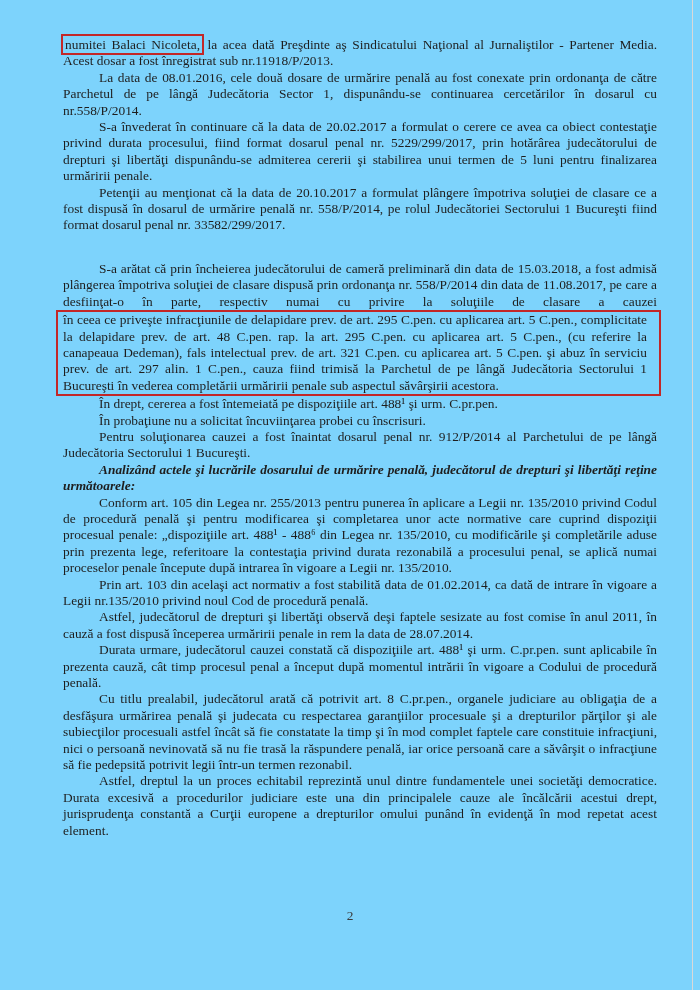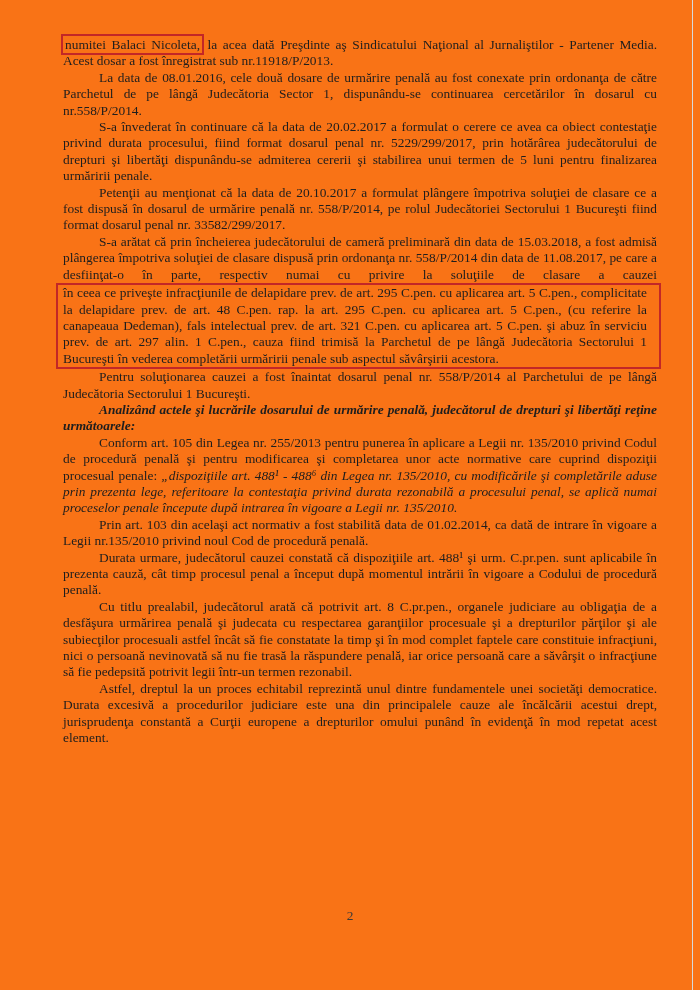--- a/index.html
+++ b/index.html
@@ -1,38 +1,38 @@
 <!DOCTYPE html>
 <html style="--annotation-red: #c32727;"><head>
 <meta charset="utf-8">
 <style>
   html, body { margin: 0; padding: 0; background: #e9e9e9; }
   .page {
     position: relative;
     width: 700px;
     height: 990px;
     margin: 0 auto;
-    background: #f97316;
+    background: #7dd3fc;
     overflow: hidden;
     font-family: "Liberation Serif", "DejaVu Serif", serif;
     color: #1e1e1e;
   }
   .doc-body {
     position: absolute;
     top: 37px;
     left: 63px;
     width: 594px;
     font-size: 13.4px;
     line-height: 16.4px;
     text-align: justify;
   }
   .para { margin: 0; }
   .para.indent { text-indent: 36px; }
-  .para.fj { text-align-last: justify; }
-  .it { font-style: italic; }
+  .para.fj { text-align-last: justify; margin-top: 27px; }
+  .it { }
   .bi { font-style: italic; font-weight: bold; }
   .boxed-inline {
     border: 2px solid var(--annotation-red, #c32727);
     padding: 1px 2px;
     margin: -1px -2px;
   }
   .boxed-block {
     border: 2px solid var(--annotation-red, #c32727);
     margin-left: -7px;
     margin-right: -4px;
@@ -60,23 +60,26 @@
 <body>
 
 <div class="page">
   <div class="doc-body" id="doc-body">
       <p class="para"><span class="boxed-inline">numitei Balaci Nicoleta,</span><span> la acea dată Preşdinte aş Sindicatului Naţional al Jurnaliştilor - Partener Media. Acest dosar a  fost înregistrat sub nr.11918/P/2013.</span></p>
       <p class="para indent"><span>La data de 08.01.2016, cele două dosare de urmărire penală au fost conexate prin ordonanţa de către Parchetul de pe lângă Judecătoria Sector 1, dispunându-se continuarea cercetărilor în dosarul cu nr.558/P/2014.</span></p>
       <p class="para indent"><span>S-a învederat în continuare că la data de 20.02.2017 a formulat o cerere ce avea ca obiect contestaţie privind durata procesului, fiind format dosarul penal nr. 5229/299/2017, prin hotărârea judecătorului de drepturi şi libertăţi dispunându-se admiterea cererii şi stabilirea unui termen de 5 luni pentru finalizarea urmăririi penale.</span></p>
       <p class="para indent"><span>Petenţii au menţionat că la data de 20.10.2017 a formulat plângere împotriva soluţiei de clasare ce a fost dispusă în dosarul de urmărire penală nr. 558/P/2014, pe rolul Judecătoriei Sectorului 1 Bucureşti fiind format dosarul penal nr. 33582/299/2017.</span></p>
       <p class="para indent fj"><span>S-a arătat că prin încheierea judecătorului de cameră preliminară din data de 15.03.2018, a fost admisă plângerea împotriva soluţiei de clasare dispusă prin  ordonanţa nr. 558/P/2014 din data de 11.08.2017, pe care a desfiinţat-o în parte, respectiv numai cu privire la soluţiile de clasare a cauzei</span></p>
       <p class="para boxed-block"><span>în ceea ce priveşte infracţiunile de delapidare prev. de art. 295 C.pen. cu aplicarea art. 5 C.pen., complicitate la delapidare prev. de art. 48 C.pen. rap. la art. 295 C.pen. cu aplicarea art. 5 C.pen., (cu referire la canapeaua Dedeman),  fals intelectual prev. de art. 321 C.pen. cu aplicarea art. 5 C.pen. şi abuz în serviciu prev. de art. 297 alin. 1 C.pen., cauza fiind trimisă la Parchetul de pe lângă Judecătoria Sectorului 1 Bucureşti în vederea completării urmăririi penale sub aspectul săvârşirii acestora.</span></p>
-      <p class="para indent"><span>Pentru soluţionarea cauzei a fost înaintat dosarul penal nr. 558/P/2014  al Parchetului de pe lângă Judecătoria Sectorului 1 Bucureşti.</span></p>
+      <p class="para indent"><span>În drept, cererea a fost întemeiată pe dispoziţiile art. 488¹ şi urm. C.pr.pen.</span></p>
+      <p class="para indent"><span>În probaţiune nu a solicitat încuviinţarea probei cu înscrisuri.</span></p>
+      <p class="para indent"><span>Pentru soluţionarea cauzei a fost înaintat dosarul penal nr. 912/P/2014  al Parchetului de pe lângă Judecătoria Sectorului 1 Bucureşti.</span></p>
       <p class="para indent"><span class="bi">Analizând actele şi lucrările dosarului de urmărire penală, judecătorul de drepturi şi libertăţi reţine următoarele:</span></p>
       <p class="para indent"><span>Conform art. 105 din Legea nr. 255/2013 pentru punerea în aplicare a Legii nr. 135/2010 privind Codul de procedură penală şi pentru modificarea şi completarea unor acte normative care cuprind dispoziţii procesual penale: </span><span class="it">„dispoziţiile art. 488¹ - 488⁶ din Legea nr. 135/2010, cu modificările şi completările aduse prin prezenta lege, referitoare la contestaţia privind durata rezonabilă a procesului penal, se aplică numai proceselor penale începute după intrarea în vigoare a Legii nr. 135/2010.</span></p>
       <p class="para indent"><span>Prin art. 103 din acelaşi act normativ a fost stabilită data de 01.02.2014, ca dată de intrare în vigoare a Legii nr.135/2010 privind noul Cod de procedură penală.</span></p>
+      <p class="para indent"><span>Astfel, judecătorul de drepturi şi libertăţi observă deşi faptele sesizate au fost comise în anul 2011, în cauză a fost dispusă începerea urmăririi penale in rem la data de 28.07.2014.</span></p>
       <p class="para indent"><span>Durata urmare, judecătorul cauzei constată că dispoziţiile art. 488¹ şi urm. C.pr.pen. sunt aplicabile în prezenta cauză, cât timp procesul penal a început după momentul intrării în vigoare a Codului de procedură penală.</span></p>
       <p class="para indent"><span>Cu titlu prealabil, judecătorul arată că potrivit art. 8 C.pr.pen., organele judiciare au obligaţia de a desfăşura urmărirea penală şi judecata cu respectarea garanţiilor procesuale şi a drepturilor părţilor şi ale subiecţilor procesuali astfel încât să fie constatate la timp şi în mod complet faptele care constituie infracţiuni, nici o persoană nevinovată să nu fie trasă la răspundere penală, iar orice persoană care a săvârşit o infracţiune să fie pedepsită potrivit legii într-un termen rezonabil.</span></p>
       <p class="para indent"><span>Astfel, dreptul la un proces echitabil reprezintă unul dintre fundamentele unei societăţi democratice. Durata excesivă a procedurilor judiciare este una din principalele cauze ale încălcării acestui drept, jurisprudenţa constantă a Curţii europene a drepturilor omului punând în evidenţă în mod repetat acest element.</span></p>
     </div>
   <div class="page-number">2</div>
   <div class="scan-line"></div>
 </div>
 
 </body></html>

